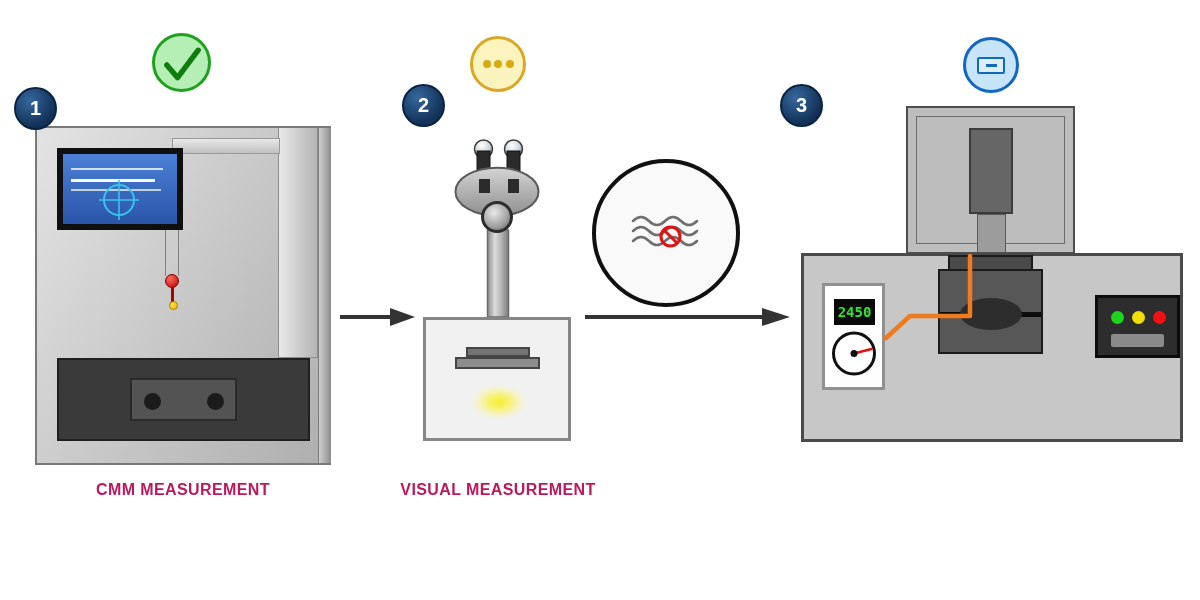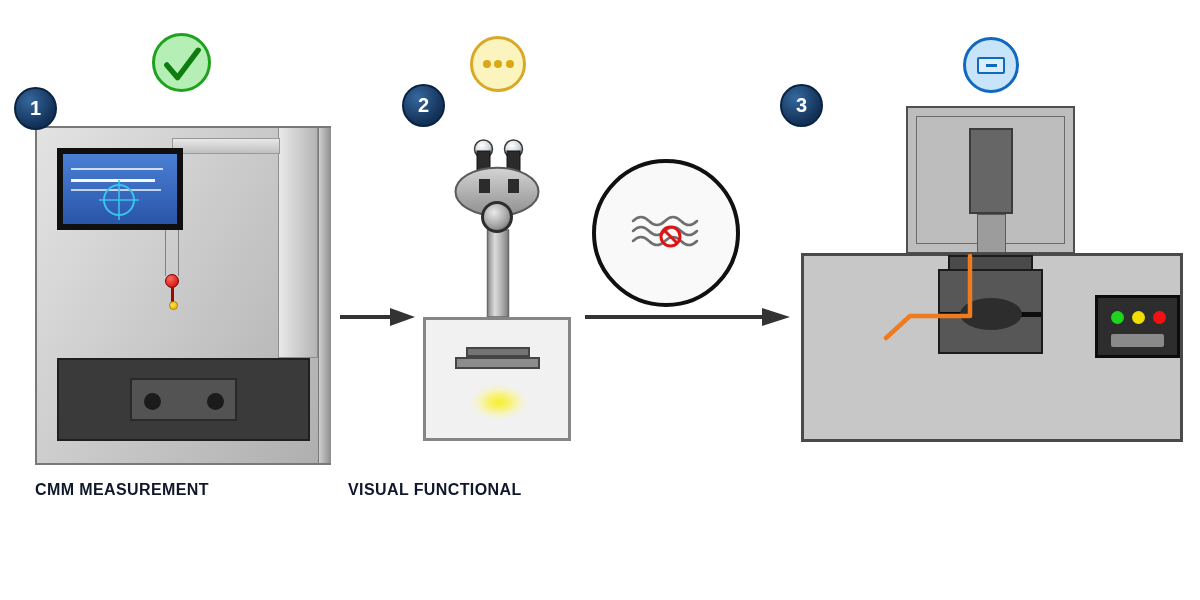--- a/index.html
+++ b/index.html
@@ -17,21 +17,21 @@
   .status-circle{border-radius:50%;display:flex;align-items:center;justify-content:center;z-index:6;}
   .st-check{left:152px;top:33px;width:59px;height:59px;background:#b6efb6;border:3px solid #1ea21e;}
   .st-dots{left:470px;top:36px;width:56px;height:56px;background:#fbf4be;border:3px solid #d9a826;gap:3.5px;}
   .dot{width:8px;height:8px;border-radius:50%;background:#d9a813;}
   .st-batt{left:963px;top:37px;width:56px;height:56px;background:#c8e4f9;border:3px solid #1068c0;}
   .batt-rect{width:24px;height:13px;border:2.5px solid #1068c0;border-radius:2px;background:#dcedfb;
              display:flex;align-items:center;justify-content:center;}
   .batt-dash{width:11px;height:3px;background:#1068c0;}
 
   
-  .station-label{font-weight:bold;font-size:16px;color:#0f172a;letter-spacing:.4px;}
+  .station-label{font-weight:bold;font-size:16px;color:#be185d;text-align:center;letter-spacing:.4px;}
 
   
   .cmm-body{left:35px;top:126px;width:296px;height:339px;border:2px solid #787878;
             background:linear-gradient(120deg,#e3e3e3,#aeaeae);}
   .cmm-side{left:281px;top:0;width:13px;height:335px;background:linear-gradient(90deg,#cfcfcf,#8d8d8d);
             border-left:1px solid #7a7a7a;}
   .cmm-column{left:241px;top:0;width:40px;height:230px;background:linear-gradient(90deg,#e9e9e9,#b4b4b4);
               border:1px solid #8d8d8d;border-top:none;}
   .cmm-bridge{left:135px;top:10px;width:108px;height:16px;background:linear-gradient(#e8e8e8,#c0c0c0);
               border:1px solid #999;}
@@ -170,21 +170,21 @@
     <rect x="58" y="40" width="11" height="14" fill="#2b2b2b"></rect>
     <circle cx="47" cy="78" r="14.5" fill="url(#objGrad)" stroke="#2d2d2d" stroke-width="3"></circle>
   </svg>
 
   <div class="abs scope-base">
     <div class="abs glow"></div>
     <div class="abs stage-bottom"></div>
     <div class="abs stage-top"></div>
   </div>
 
-  <div class="abs station-label" style="left:348px;top:481px;width:300px;">VISUAL FUNCTIONAL</div>
+  <div class="abs station-label" style="left:348px;top:481px;width:300px;">VISUAL MEASUREMENT</div>
 
   <svg class="abs" style="left:580px;top:300px;" width="215" height="34" viewBox="0 0 215 34">
     <line x1="5" y1="17" x2="182" y2="17" stroke="#333" stroke-width="4"></line>
     <polygon points="182,8 210,17 182,26" fill="#333"></polygon>
   </svg>
 
   <div class="abs mag">
     <svg width="140" height="140" viewBox="0 0 140 140">
       <path d="M37,58 q8,-8 16,0 q8,8 16,0 q8,-8 16,0 q8,8 16,0" fill="none" stroke="#6f6f6f" stroke-width="2.5" stroke-linecap="round"></path>
       <path d="M37,68 q8,-8 16,0 q8,8 16,0 q8,-8 16,0 q8,8 16,0" fill="none" stroke="#6f6f6f" stroke-width="2.5" stroke-linecap="round"></path>
@@ -209,20 +209,28 @@
     <div class="abs plunger"></div>
     <div class="abs tower-col"></div>
   </div>
 
   <div class="abs bench">
     <div class="abs fix-top"></div>
     <div class="abs fix-main">
       <div class="abs fix-band"></div>
       <div class="abs fix-ellipse"></div>
     </div>
+    <div class="abs meter">
+      <div class="abs meter-display">2450</div>
+      <svg class="abs" style="left:4px;top:43px;" width="50" height="50" viewBox="0 0 50 50">
+        <circle cx="25" cy="24.5" r="20.5" fill="#ffffff" stroke="#101010" stroke-width="3"></circle>
+        <line x1="25" y1="24.5" x2="42.5" y2="20" stroke="#e01010" stroke-width="2.5" stroke-linecap="round"></line>
+        <circle cx="25" cy="24.5" r="3.5" fill="#101010"></circle>
+      </svg>
+    </div>
     <div class="abs indicator">
       <div class="abs light" style="left:13px;background:#1fd41f;"></div>
       <div class="abs light" style="left:34px;background:#f0df00;"></div>
       <div class="abs light" style="left:55px;background:#f01212;"></div>
       <div class="abs slot"></div>
     </div>
   </div>
 
   <svg class="abs cable-svg" width="100" height="95" viewBox="0 0 100 95">
     <polyline points="90,4 90,64 30,64 6,86" fill="none" stroke="#f07a1e" stroke-width="4.5" stroke-linecap="round" stroke-linejoin="round"></polyline>

